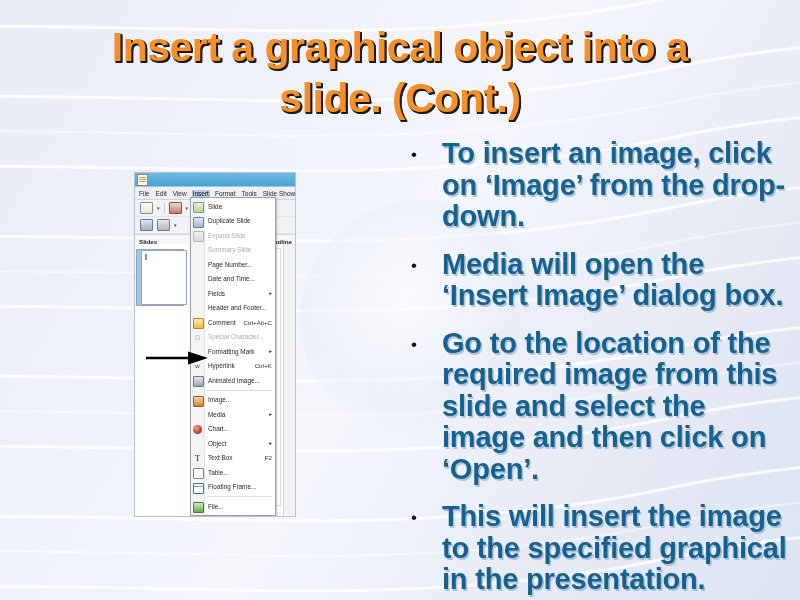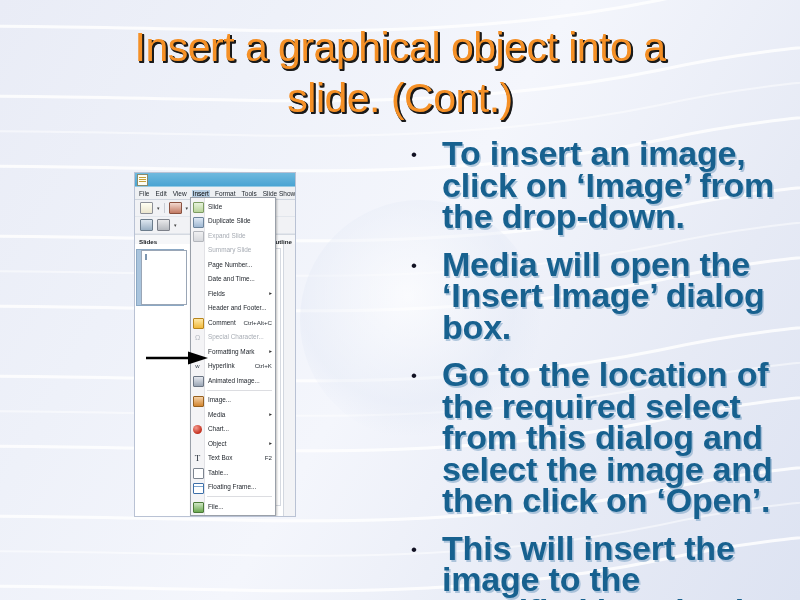--- a/index.html
+++ b/index.html
@@ -43,21 +43,21 @@
 
   
   #title {
     position: absolute;
     left: 40px;
     top: 22px;
     width: 720px;
     text-align: center;
     font-size: 41px;
     line-height: 51px;
-    font-weight: normal;
+    font-weight: bold;
     color: #F59026;
     letter-spacing: -0.5px;
     text-shadow:
       2px 2px 0 #1a1a1a,
       1px 1px 0 #1a1a1a,
       2px 1px 0 #1a1a1a,
       1px 2px 0 #1a1a1a;
     white-space: pre-line;
   }
 
@@ -78,21 +78,21 @@
     width: 38px;
     font-size: 17px;
     line-height: 33px;
     color: #111122;
     text-align: left;
     padding-left: 7px;
     box-sizing: border-box;
   }
   .bullet-text {
     flex: 1 1 auto;
-    font-size: 34px;
+    font-size: 29px;
     line-height: 31.5px;
     font-weight: bold;
     color: #17618F;
     text-shadow: 1.5px 1.5px 0 rgba(120,160,195,0.55);
     letter-spacing: -0.2px;
   }
 
   
   #shot {
     position: absolute;
@@ -344,25 +344,25 @@
     <div class="bullet-item">
       <span class="bullet-marker">•</span>
       <span class="bullet-text">To insert an image, click on ‘Image’ from the drop-down.</span>
     </div>
     <div class="bullet-item">
       <span class="bullet-marker">•</span>
       <span class="bullet-text">Media will open the ‘Insert Image’ dialog box.</span>
     </div>
     <div class="bullet-item">
       <span class="bullet-marker">•</span>
-      <span class="bullet-text">Go to the location of the required select from this dialog and select the image and then click on ‘Open’.</span>
+      <span class="bullet-text">Go to the location of the required image from this slide and select the image and then click on ‘Open’.</span>
     </div>
     <div class="bullet-item">
       <span class="bullet-marker">•</span>
-      <span class="bullet-text">This will insert the image to the specified location in the presentation.</span>
+      <span class="bullet-text">This will insert the image to the specified graphical in the presentation.</span>
     </div>
   </div>
 
   <div id="shot">
 
     <div id="shot-titlebar">
       <span class="doc-icon"></span>
     </div>
 
     <div id="shot-menubar">

